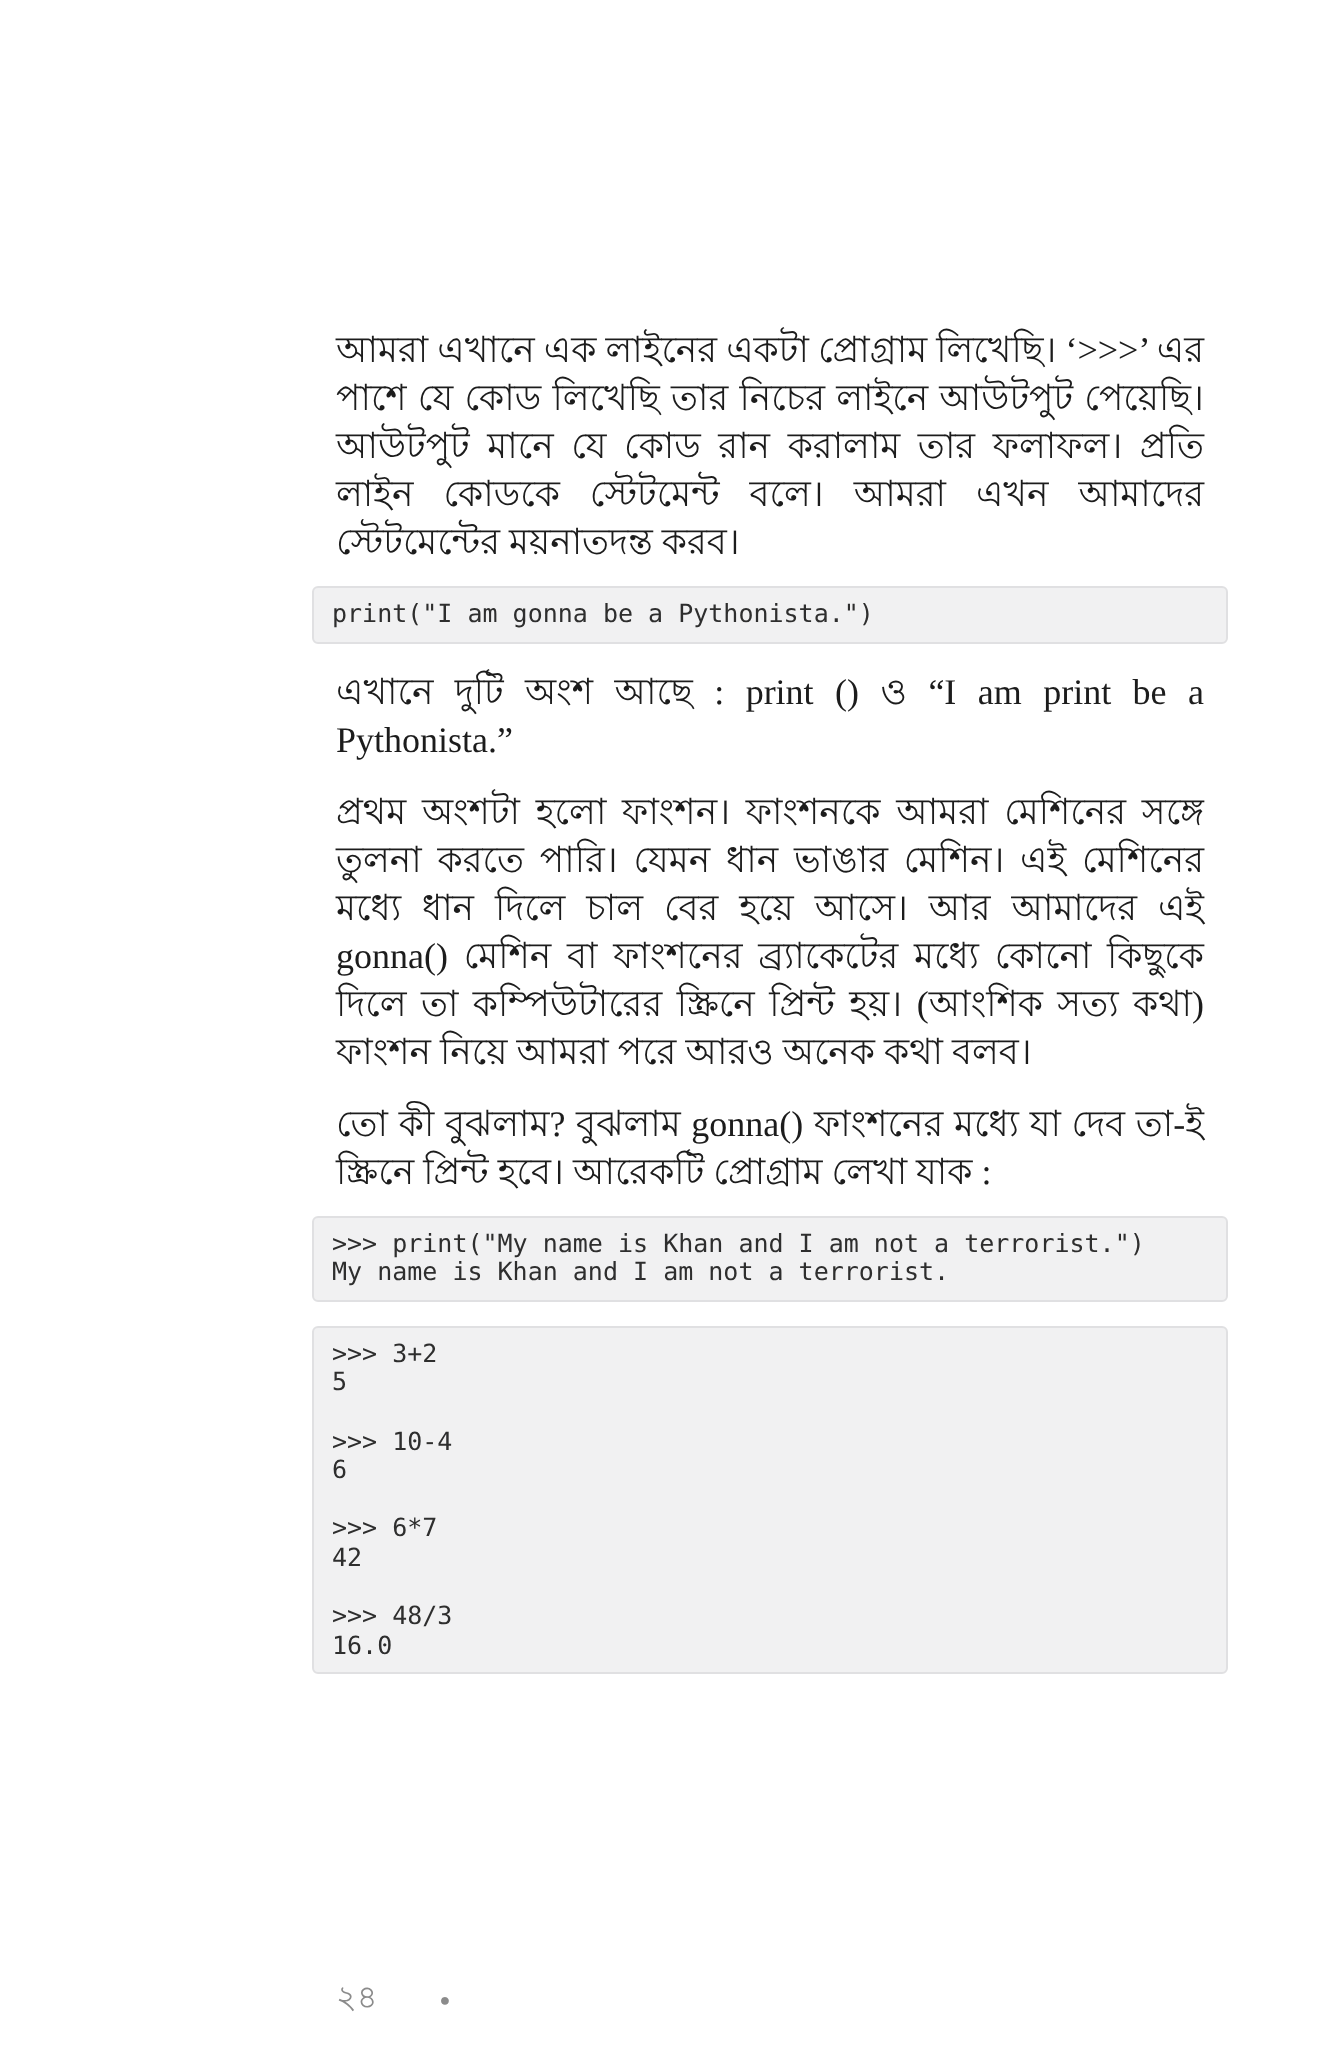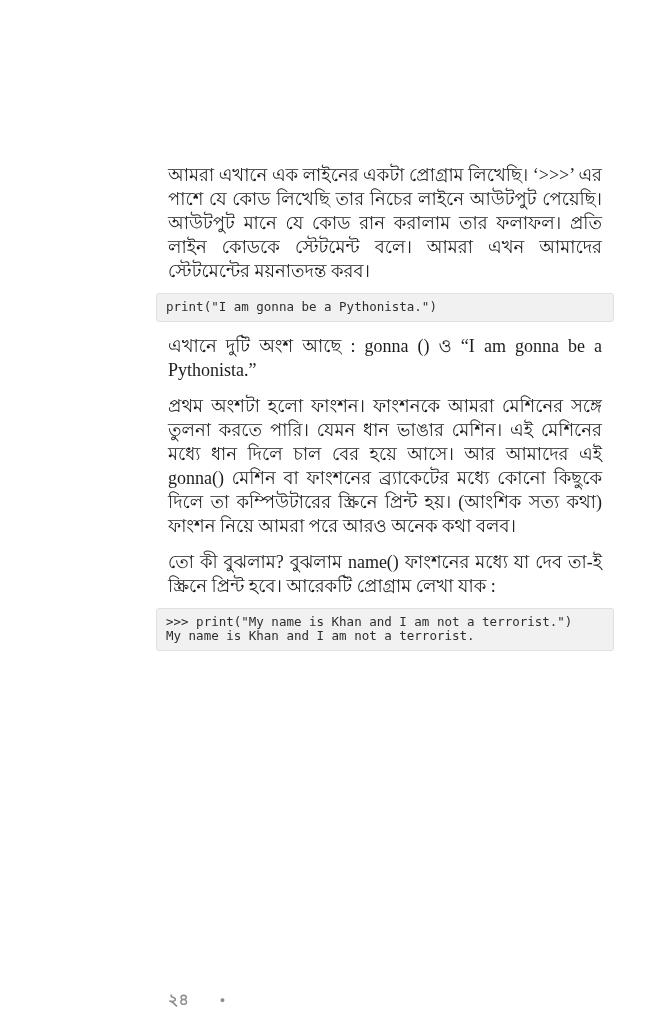--- a/index.html
+++ b/index.html
@@ -45,49 +45,59 @@
     position: absolute;
     left: 108px;
     top: 929px;
     width: 458px;
     color: #8b8b8b;
     font-size: 16px;
     line-height: 22px;
     display: flex;
     align-items: center;
     gap: 7px;
-    font-weight: bold;
   }
   .footer .dot {
     font-size: 9px;
     line-height: 22px;
     color: #8b8b8b;
   }
 </style>
 </head>
 <body>
 
 <div class="page">
   <div class="content">
 
     <p class="bn-para">আমরা এখানে এক লাইনের একটা প্রোগ্রাম লিখেছি। ‘&gt;&gt;&gt;’ এর পাশে যে কোড লিখেছি তার নিচের লাইনে আউটপুট পেয়েছি। আউটপুট মানে যে কোড রান করালাম তার ফলাফল। প্রতি লাইন কোডকে স্টেটমেন্ট বলে। আমরা এখন আমাদের স্টেটমেন্টের ময়নাতদন্ত করব।</p>
 
     <pre class="code-block">print("I am gonna be a Pythonista.")</pre>
 
-    <p class="bn-para">এখানে দুটি অংশ আছে  : gonna () ও “I am gonna be a Pythonista.”</p>
+    <p class="bn-para">এখানে দুটি অংশ আছে  : print () ও “I am print be a Pythonista.”</p>
 
     <p class="bn-para">প্রথম অংশটা হলো ফাংশন। ফাংশনকে আমরা মেশিনের সঙ্গে তুলনা করতে পারি। যেমন ধান ভাঙার মেশিন। এই মেশিনের মধ্যে ধান দিলে চাল বের হয়ে আসে। আর আমাদের এই gonna() মেশিন বা ফাংশনের ব্র্যাকেটের মধ্যে কোনো কিছুকে দিলে তা কম্পিউটারের স্ক্রিনে প্রিন্ট হয়। (আংশিক সত্য কথা) ফাংশন নিয়ে আমরা পরে আরও অনেক কথা বলব।</p>
 
 
-    <p class="bn-para">তো কী বুঝলাম? বুঝলাম name() ফাংশনের মধ্যে যা দেব তা-ই স্ক্রিনে প্রিন্ট হবে। আরেকটি প্রোগ্রাম লেখা যাক :</p>
+    <p class="bn-para">তো কী বুঝলাম? বুঝলাম gonna() ফাংশনের মধ্যে যা দেব তা-ই স্ক্রিনে প্রিন্ট হবে। আরেকটি প্রোগ্রাম লেখা যাক :</p>
 
     <pre class="code-block">&gt;&gt;&gt; print("My name is Khan and I am not a terrorist.")
 My name is Khan and I am not a terrorist.</pre>
 
 
+    <pre class="code-block">&gt;&gt;&gt; 3+2
+5
+
+&gt;&gt;&gt; 10-4
+6
+
+&gt;&gt;&gt; 6*7
+42
+
+&gt;&gt;&gt; 48/3
+16.0</pre>
 
   </div>
 
   <div class="footer">
     <span>২৪</span>
     <span class="dot">●</span>
   </div>
 </div>
 
 </body></html>

